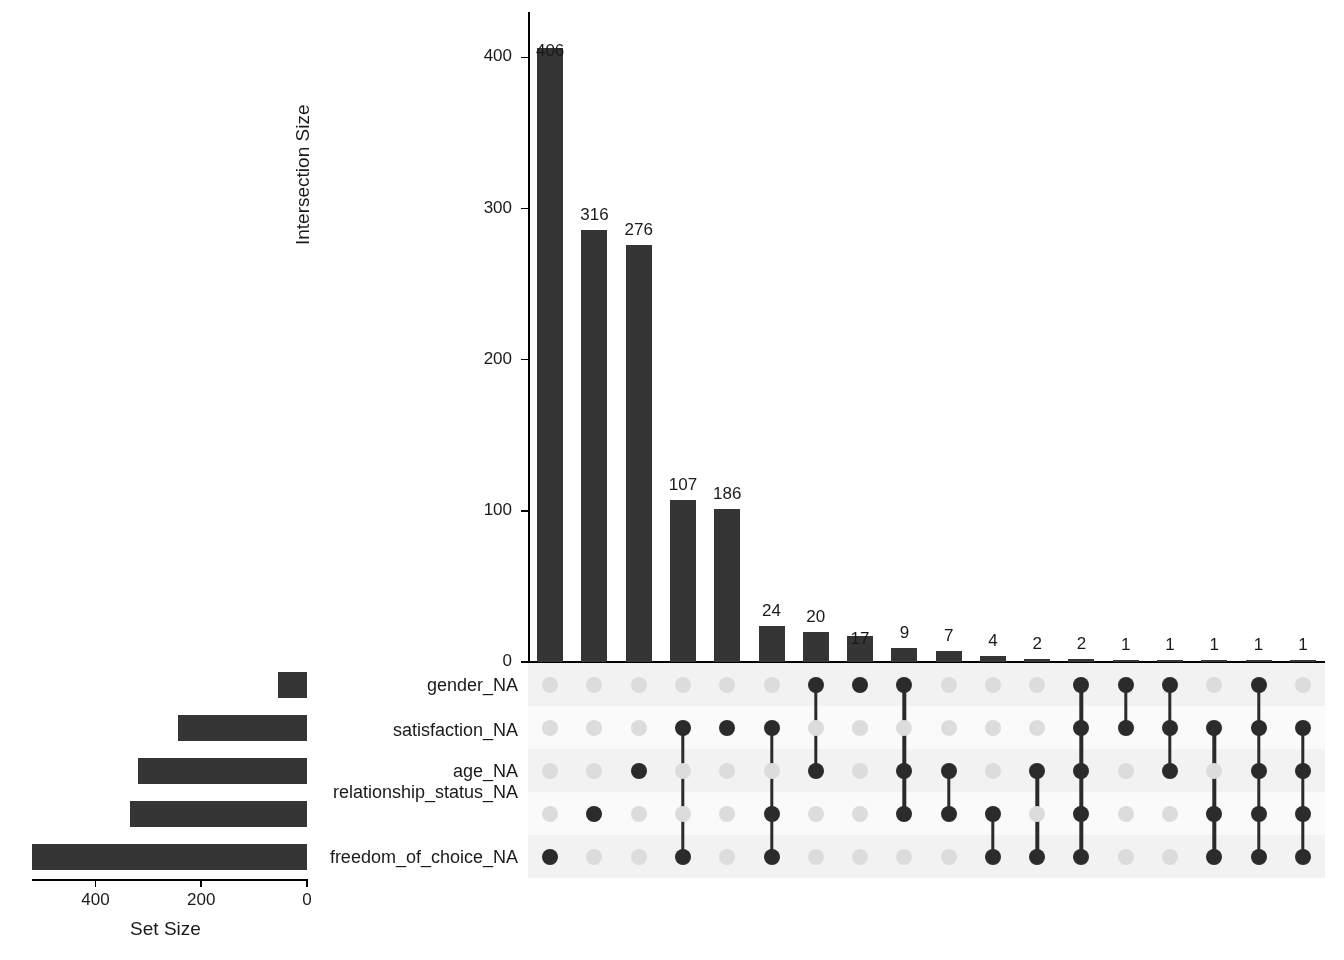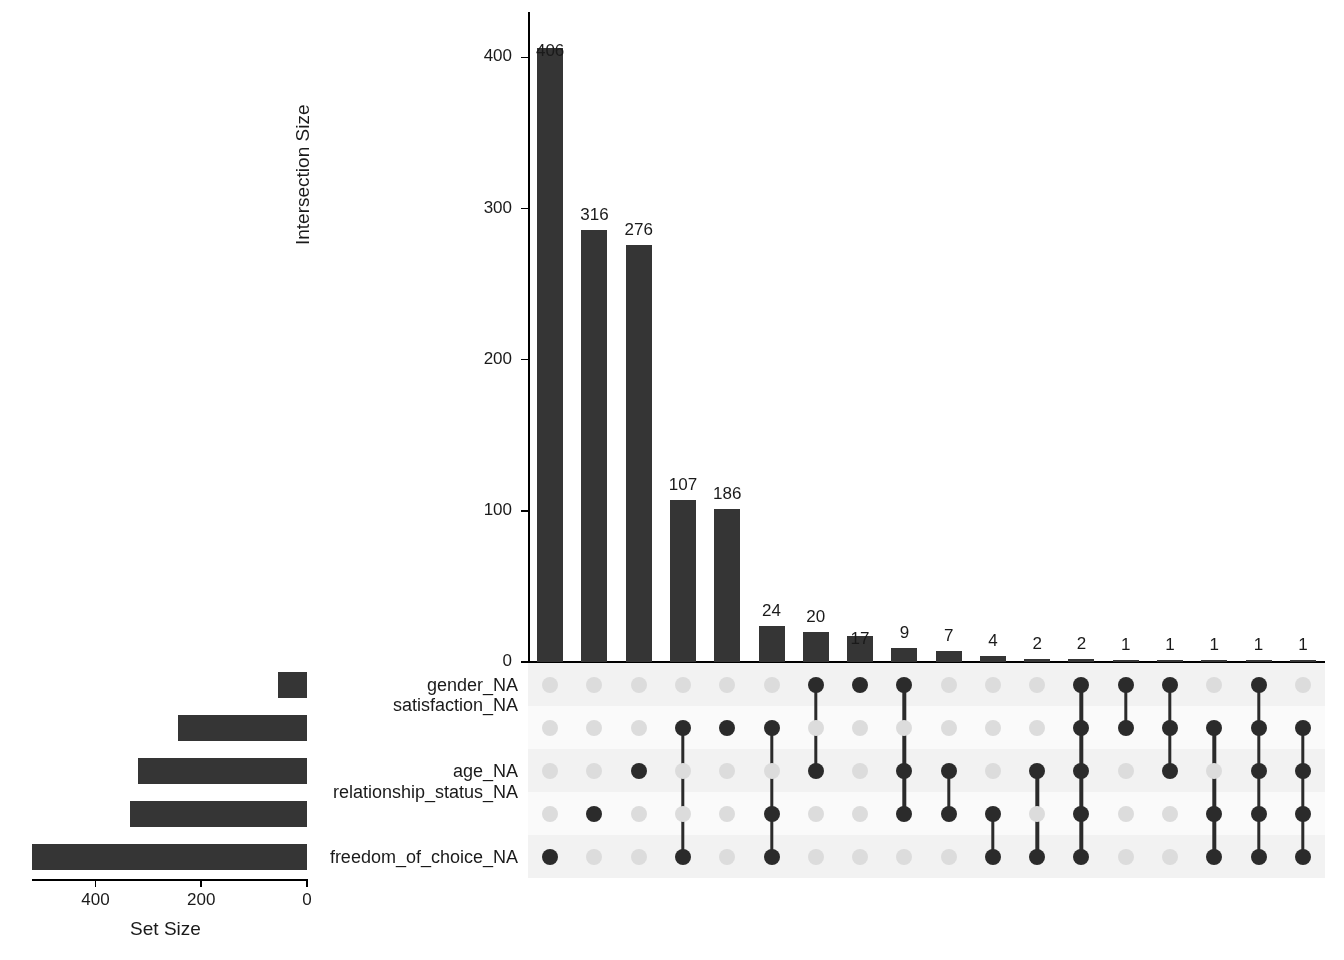--- a/index.html
+++ b/index.html
@@ -340,21 +340,21 @@
       <div class="conn" style="left: 774.861px; top: 64.5px; height: 129px; background: rgb(43, 43, 43);"></div>
       <div class="dot" style="left: 774.861px; top: 21.5px; background: rgb(220, 220, 220);"></div>
       <div class="dot on" style="left: 774.861px; top: 64.5px; background: rgb(43, 43, 43);"></div>
       <div class="dot on" style="left: 774.861px; top: 107.5px; background: rgb(43, 43, 43);"></div>
       <div class="dot on" style="left: 774.861px; top: 150.5px; background: rgb(43, 43, 43);"></div>
       <div class="dot on" style="left: 774.861px; top: 193.5px; background: rgb(43, 43, 43);"></div>
     </div>
 
   <div id="row-labels">
       <div class="row-lbl" style="right: 826px; top: 684.5px;">gender_NA</div>
-      <div class="row-lbl" style="right: 826px; top: 705px;">satisfaction_NA</div>
+      <div class="row-lbl" style="right: 826px; top: 730px;">satisfaction_NA</div>
       <div class="row-lbl" style="right: 826px; top: 770.5px;">age_NA</div>
       <div class="row-lbl" style="right: 826px; top: 792px;">relationship_status_NA</div>
       <div class="row-lbl" style="right: 826px; top: 856.5px;">freedom_of_choice_NA</div>
     </div>
 
   <div id="setsize-panel">
       <div class="sbar" style="left: 245.913px; width: 29.0865px; top: 8.5px; height: 26px; background: rgb(53, 53, 53);"></div>
       <div class="sbar" style="left: 146.49px; width: 128.51px; top: 51.5px; height: 26px; background: rgb(53, 53, 53);"></div>
       <div class="sbar" style="left: 105.769px; width: 169.231px; top: 94.5px; height: 26px; background: rgb(53, 53, 53);"></div>
       <div class="sbar" style="left: 97.8365px; width: 177.163px; top: 137.5px; height: 26px; background: rgb(53, 53, 53);"></div>

